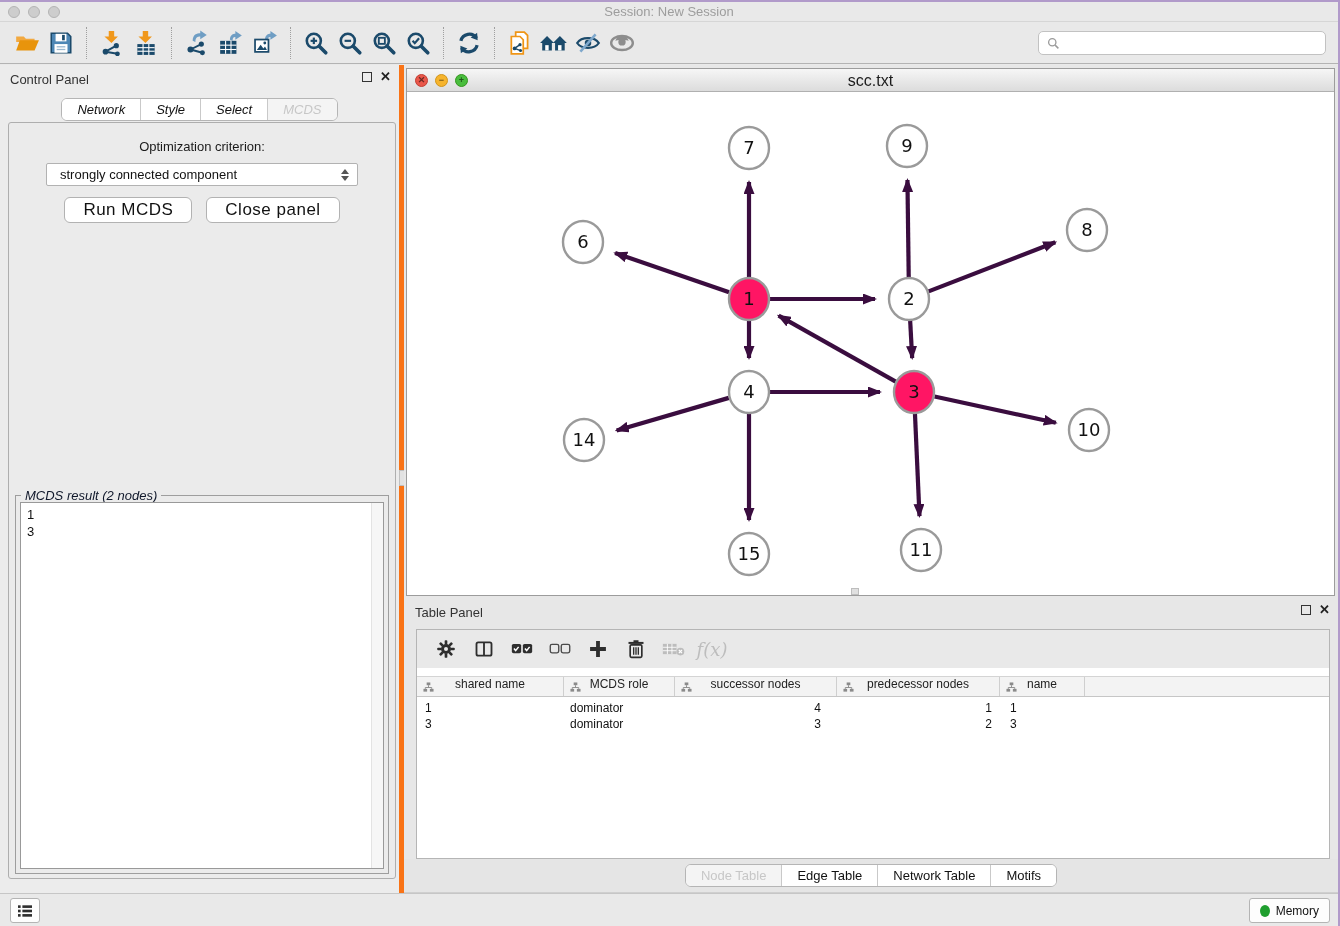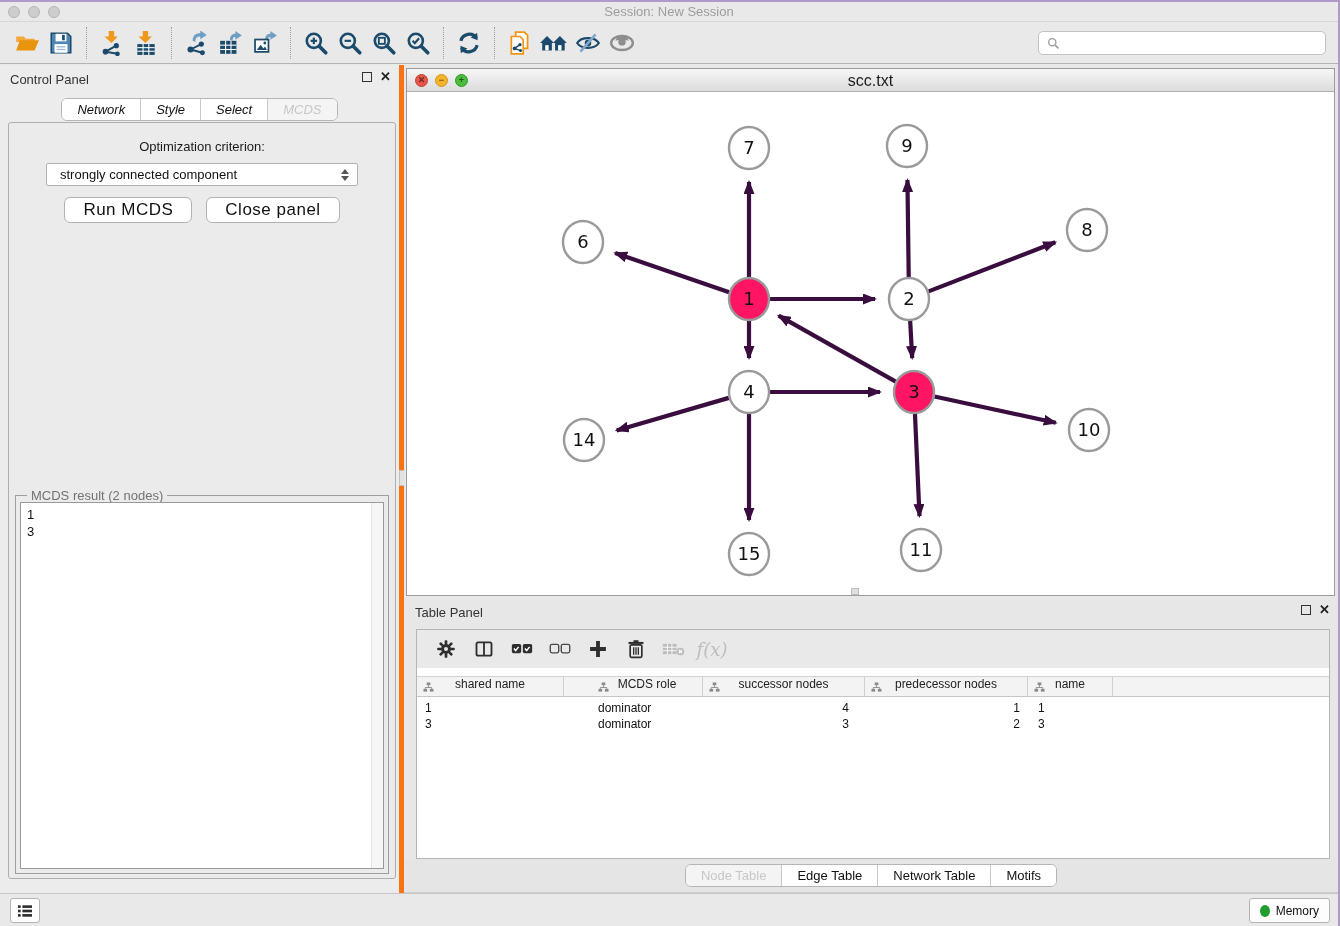--- a/index.html
+++ b/index.html
@@ -41,21 +41,21 @@
   .cp-pane { position:absolute; top:57px; left:8px; width:388px; bottom:14px; border:1px solid #aeaeae; border-radius:3px; background:#ebebeb; }
   .opt-label { text-align:center; margin-top:16px; font-size:13px; color:#1a1a1a; }
   .dropdown { margin:9px auto 0 auto; width:312px; height:23px; background:#fff; border:1px solid #b2b2b2; border-radius:2px; display:flex; align-items:center; padding:0 8px 0 13px; position:relative; }
   .dropdown .val { flex:1; font-size:13px; color:#111; }
   .stepper { display:flex; flex-direction:column; gap:2px; align-items:center; }
   .stepper .up { width:0; height:0; border-left:4px solid transparent; border-right:4px solid transparent; border-bottom:5px solid #555; }
   .stepper .down { width:0; height:0; border-left:4px solid transparent; border-right:4px solid transparent; border-top:5px solid #555; }
   .btn-row { display:flex; justify-content:center; gap:14px; margin-top:11px; }
   .mac-btn { height:23px; background:#fff; border:1px solid #b2b2b2; border-radius:6px; font-size:17px; color:#111; padding:12px 18px; display:flex; align-items:center; letter-spacing:0.5px; cursor:default; }
   .groupbox { position:absolute; left:6px; right:6px; top:372px; bottom:4px; border:1px solid #9e9e9e; }
-  .groupbox .gb-title { position:absolute; top:-8px; left:11px; background:#ebebeb; padding:0 4px; font-size:13px; color:#737373; }
+  .groupbox .gb-title { position:absolute; top:-8px; left:5px; background:#ebebeb; padding:0 4px; font-size:13px; color:#0f172a;font-style:italic; }
   .gb-text { position:absolute; left:4px; right:4px; top:6px; bottom:4px; background:#fff; border:1px solid #999; display:flex; }
   .gb-lines { flex:1; padding:3px 6px; font-size:13px; color:#111; white-space:pre-line; line-height:17px; }
   .gb-scroll { width:12px; background:#f6f6f6; border-left:1px solid #e3e3e3; }
   
   .net-window { position:absolute; left:2px; top:3px; width:929px; height:528px; border:1px solid #9c9c9c; background:#fff; }
   .nw-titlebar { height:23px; background:linear-gradient(#f6f6f6,#dcdcdc); border-bottom:1px solid #b0b0b0; position:relative; }
   .nw-title { position:absolute; left:0; right:0; top:3px; text-align:center; font-size:16px; color:#1c1c1c; }
   .nw-lights { position:absolute; left:8px; top:5px; display:flex; gap:7px; }
   .light { width:13px; height:13px; border-radius:50%; font-size:9px; font-weight:bold; color:rgba(0,0,0,0.55); display:flex; align-items:center; justify-content:center; line-height:1; cursor:default; }
   .light.red { background:#e9574a; border:1px solid #c33e33; }
@@ -70,21 +70,21 @@
   .tp-widget { position:absolute; left:12px; width:914px; top:564px; height:230px; background:#fff; border:1px solid #b5b5b5; }
   .tp-toolbar { height:38px; background:#e9e9e9; display:flex; align-items:center; padding-left:12px; gap:4px; }
   .tp-btn { width:34px; height:30px; display:flex; align-items:center; justify-content:center; cursor:default; }
   .tbl { margin-top:8px; }
   .tbl-head { display:flex; border-top:1px solid #d4d4d4; border-bottom:1px solid #c6c6c6; background:#f3f3f3; height:21px; }
   .th { position:relative; display:flex; align-items:flex-start; justify-content:center; font-size:12px; color:#222; border-right:1px solid #cfcfcf; height:100%; }
   .th .sorticon { position:absolute; left:6px; top:5px; }
   .tbl-row { display:flex; height:16px; align-items:center; font-size:12px; color:#111; }
   .tbl-row:first-of-type { margin-top:3px; }
   .td { height:100%; display:flex; align-items:center; }
-  .w0{width:147px;} .w1{width:111px;margin-left:28px;} .w2{width:162px;} .w3{width:163px;} .w4{width:85px;}
+  .w0{width:147px;} .w1{width:111px;} .w2{width:162px;} .w3{width:163px;} .w4{width:85px;}
   .a-l0{justify-content:flex-start; padding-left:8px;}
   .a-l1{justify-content:flex-start; padding-left:6px;}
   .a-r2{justify-content:flex-end; padding-right:16px;}
   .a-r3{justify-content:flex-end; padding-right:8px;}
   .a-l4{justify-content:flex-start; padding-left:10px;}
   .tp-tabs { position:absolute; left:0; right:0; top:794px; height:34px; background:#e5e5e5; border-bottom:1px solid #cfcfcf; display:flex; justify-content:center; align-items:center; }
   
   .statusbar { position:absolute; left:0; right:0; bottom:0; height:33px; background:#e9e9e9; border-top:1px solid #c6c6c6; }
   .sb-left { position:absolute; left:10px; top:4px; width:30px; height:25px; background:#fdfdfd; border:1px solid #b4b4b4; border-radius:3px; display:flex; align-items:center; justify-content:center; cursor:default; }
   .sb-mem { position:absolute; right:8px; top:4px; height:25px; background:#fdfdfd; border:1px solid #b4b4b4; border-radius:3px; display:flex; align-items:center; gap:6px; padding:0 10px; font-size:12px; color:#111; cursor:default; }

